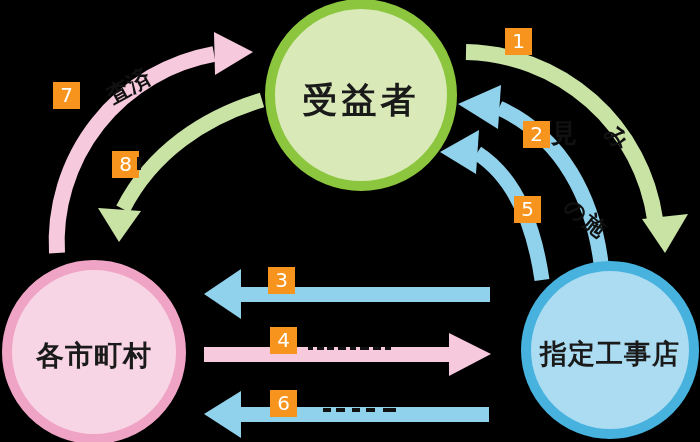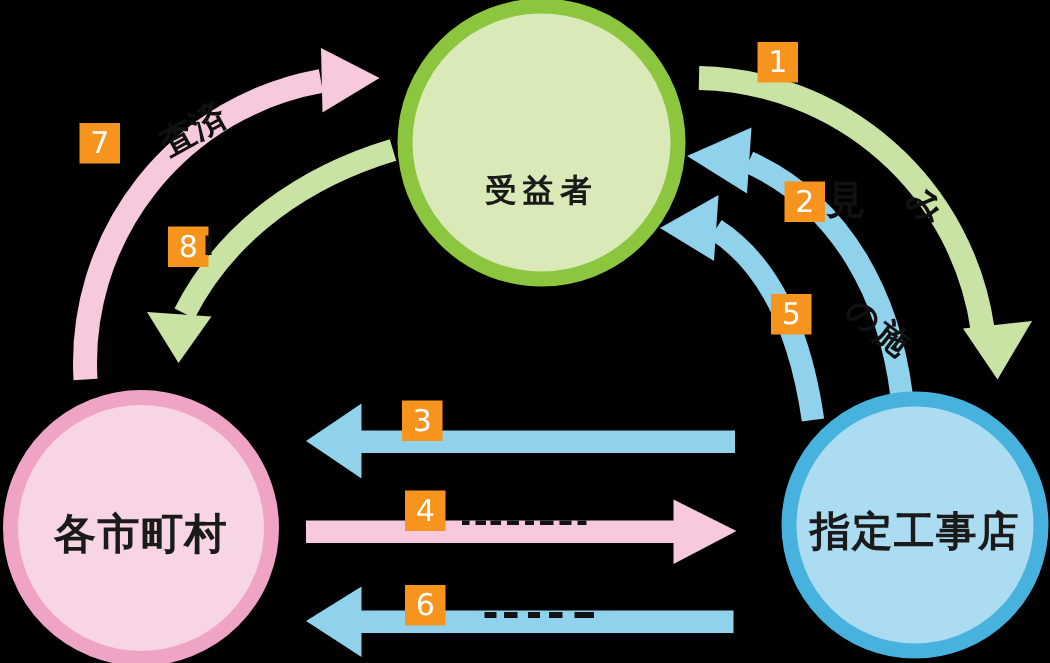--- a/index.html
+++ b/index.html
@@ -5,21 +5,21 @@
   html,body{margin:0;padding:0;background:#000;}
   .stage{
     position:relative;width:700px;height:442px;background:#000;overflow:hidden;
     font-family:"DejaVu Sans","Liberation Sans",sans-serif;
   }
   .stage svg{position:absolute;left:0;top:0;}
   .node-label{
     position:absolute;color:#1a1a1a;font-weight:600;text-align:center;
     white-space:nowrap;
   }
-  .lbl-top{left:261px;top:77px;width:200px;font-size:21px;letter-spacing:4px;margin-top:36px;}
+  .lbl-top{left:261px;top:77px;width:200px;font-size:35px;letter-spacing:4px;}
   .lbl-bl{left:-6px;top:337px;width:200px;font-size:28px;letter-spacing:1px;}
   .lbl-br{left:500px;top:336px;width:220px;font-size:27px;letter-spacing:1px;}
   .badge{
     position:absolute;width:27px;height:27px;background:#f7941d;color:#fff;
     font-size:20px;line-height:27px;text-align:center;font-weight:500;
   }
   .b1{left:505px;top:28px;}
   .b2{left:523px;top:121px;}
   .b3{left:268px;top:267px;}
   .b4{left:270px;top:327px;}

